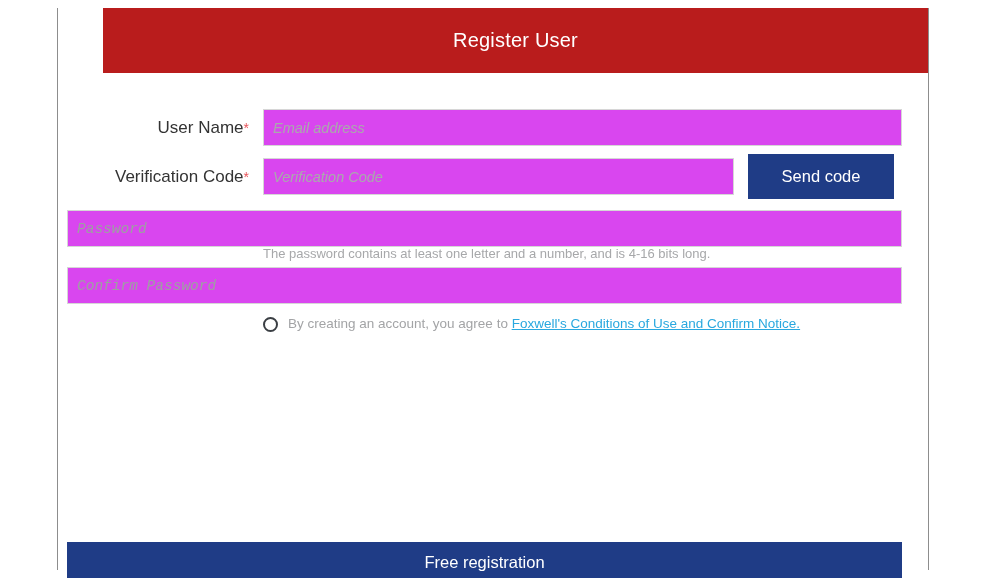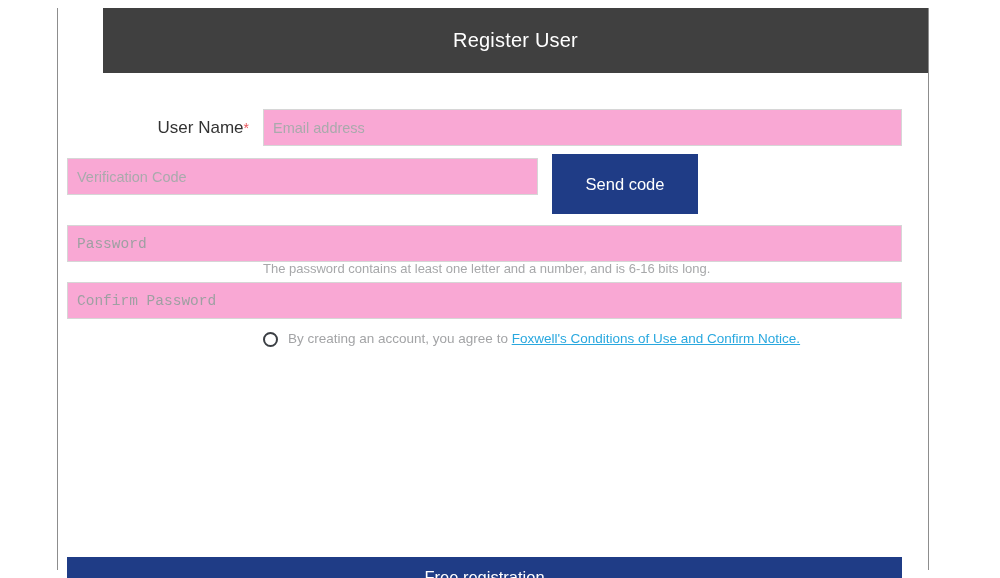--- a/index.html
+++ b/index.html
@@ -23,21 +23,21 @@
     border-top: none;
     border-bottom: none;
     display: flex;
     flex-direction: column;
   }
 
   
   #titlebar {
     height: 65px;
     flex: 0 0 65px;
-    background: #404040;
+    background: #b91c1c;
     display: flex;
     align-items: center;
     justify-content: center;
     margin-left: 45px;
   }
   #titlebar .title-text {
     color: #ffffff;
     font-size: 20px;
     letter-spacing: 0.2px;
   }
@@ -79,45 +79,46 @@
     flex: 1 1 auto;
     display: flex;
     align-items: flex-start;
     min-width: 0;
   }
 
   .txt {
     height: 37px;
     width: 100%;
     border: 1px solid #d6d6d6;
-    background: #f9a8d4;
+    background: #d946ef;
     font-family: "Liberation Sans", sans-serif;
     font-size: 14.5px;
     color: #333;
     padding: 0 9px;
     outline: none;
     border-radius: 0;
+    font-style: italic;
   }
   .txt::placeholder { color: #a9aaac; opacity: 1; }
   .txt.mono {
     font-family: "Liberation Mono", "DejaVu Sans Mono", monospace;
     font-size: 14.5px;
   }
   .txt.mono::placeholder {
     font-family: "Liberation Mono", "DejaVu Sans Mono", monospace;
     color: #9ea0a2;
   }
 
   .vcode-input { width: 471px; flex: 0 0 471px; }
 
   .send-btn {
     margin-left: 14px;
     width: 146px;
     flex: 0 0 146px;
-    height: 60px;
+    height: 45px;
     background: #1f3c86;
     color: #ffffff;
     border: none;
     font-family: "Liberation Sans", sans-serif;
     font-size: 16.5px;
     cursor: pointer;
     margin-top: -4px;
   }
 
   .hint-row {
@@ -217,35 +218,36 @@
   <div id="content">
 
     <div class="form-row">
       <div class="label-col"><span>User Name</span><span class="req">*</span></div>
       <div class="field-col">
         <input class="txt" type="text" placeholder="Email address" style="">
       </div>
     </div>
 
     <div class="form-row">
+      <div class="label-col"><span>Verification Code</span><span class="req">*</span></div>
       <div class="field-col">
         <input class="txt vcode-input" type="text" placeholder="Verification Code" style="">
         <button class="send-btn">Send code</button>
       </div>
     </div>
 
     <div class="form-row" style="margin-bottom:4px;">
       <div class="field-col">
         <input class="txt mono" type="text" placeholder="Password" style="">
       </div>
     </div>
 
     <div class="hint-row">
       <div class="hint-spacer"></div>
-      <div class="hint-text">The password contains at least one letter and a number, and is 6-16 bits long.</div>
+      <div class="hint-text">The password contains at least one letter and a number, and is 4-16 bits long.</div>
     </div>
 
     <div class="form-row">
       <div class="field-col">
         <input class="txt mono" type="text" placeholder="Confirm Password" style="">
       </div>
     </div>
 
     <div class="agree-row">
       <div class="agree-spacer"></div>

